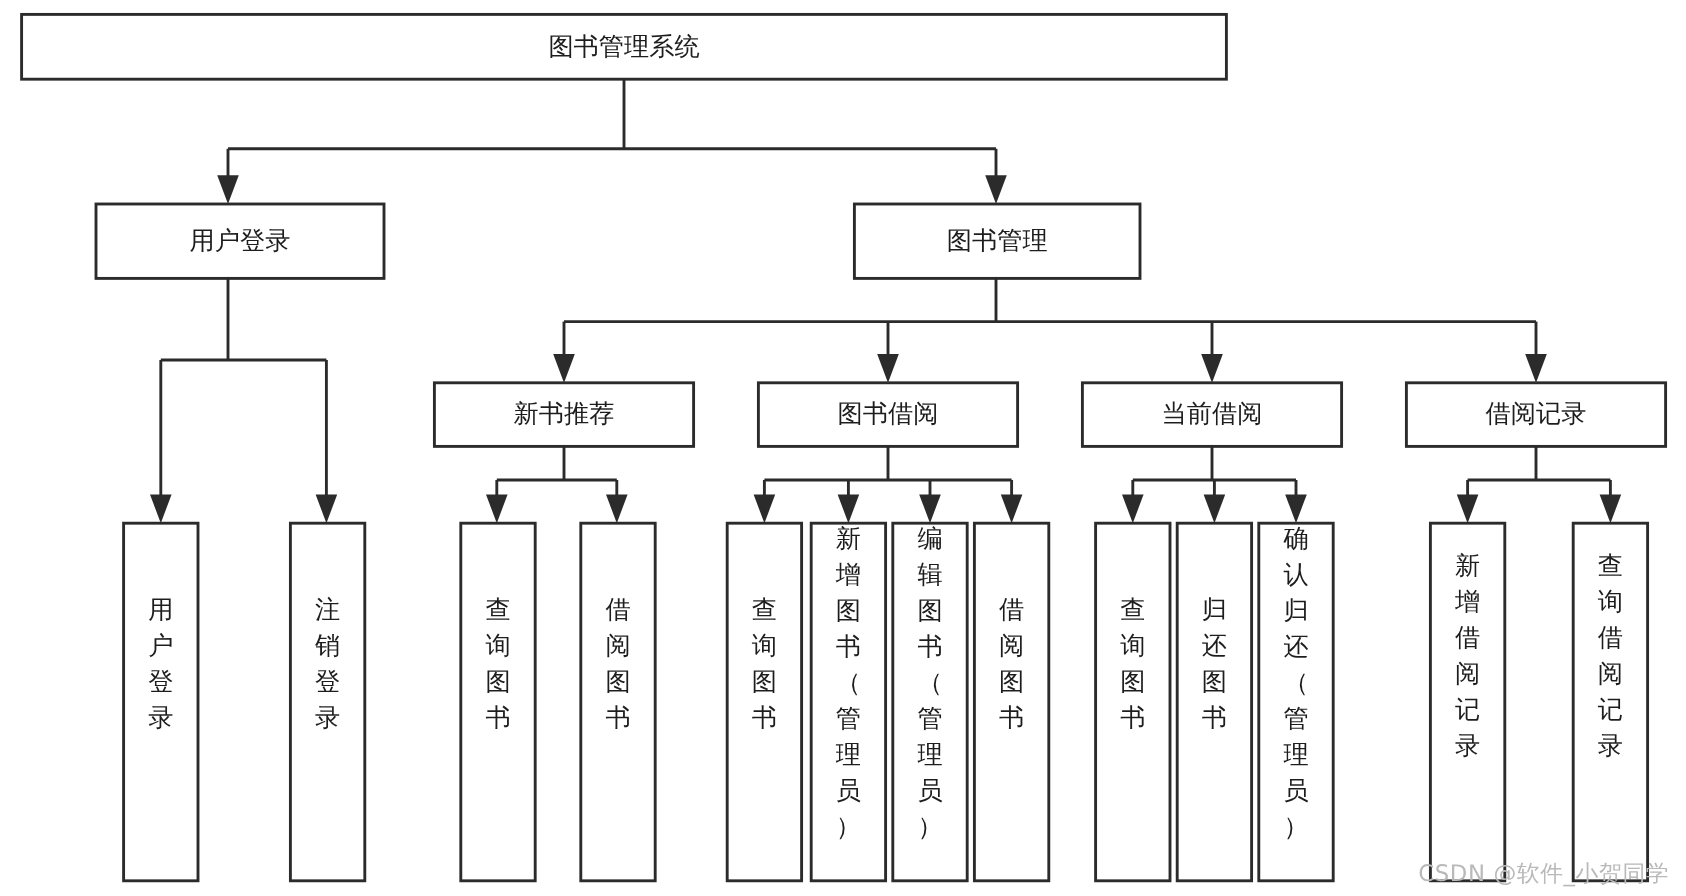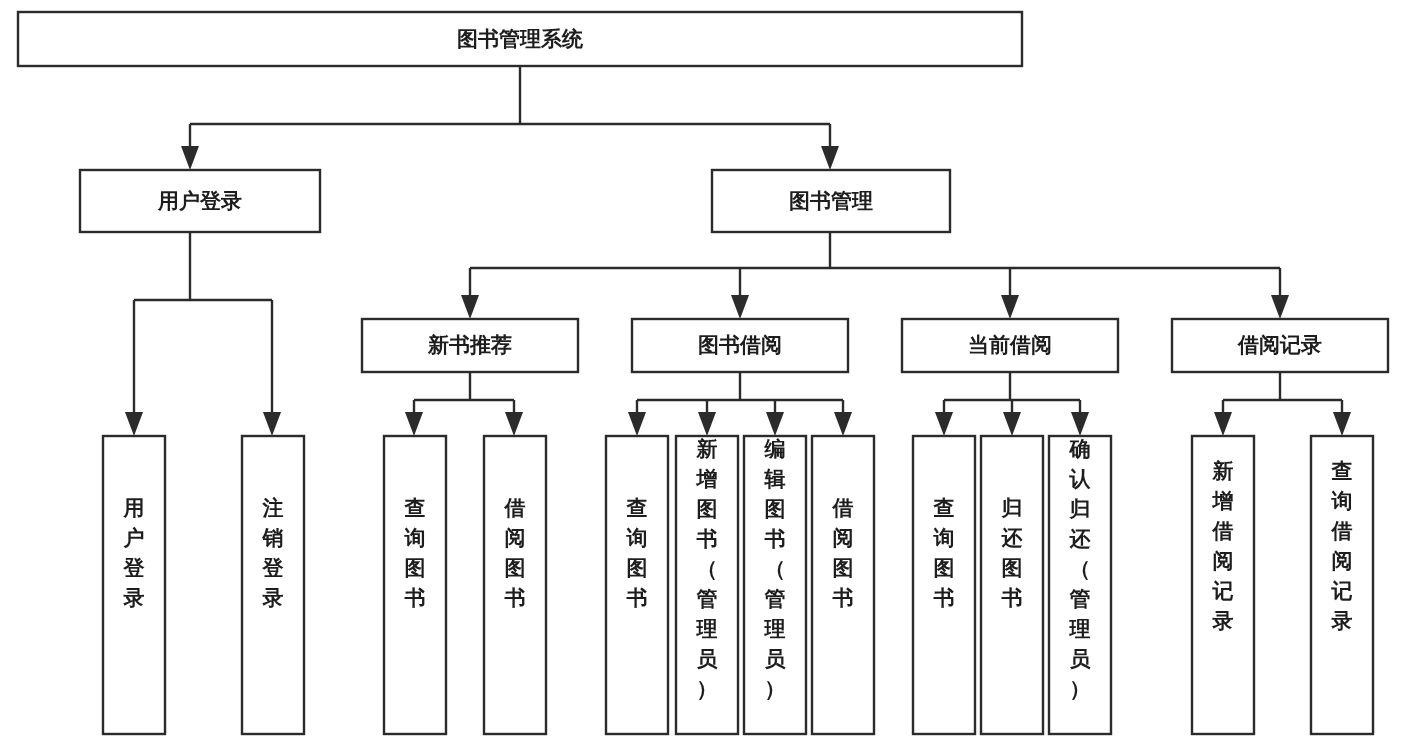--- a/index.html
+++ b/index.html
@@ -12,21 +12,20 @@
     width: 1405px;
     height: 747px;
     font-family: "DejaVu Sans", "Liberation Sans", sans-serif;
     overflow: hidden;
     position: relative;
   }
   #diagram-root {
     position: relative;
     width: 1405px;
     height: 747px;
-    font-weight: bold;
   }
   svg#flow-svg {
     position: absolute;
     top: 0;
     left: 0;
     width: 1405px;
     height: 747px;
     display: block;
   }
   .node-box {
@@ -236,14 +235,15 @@
       <rect class="node-box" x="1192" y="436" width="62" height="298"></rect>
       <text class="node-label-v" x="1223" y="478"><tspan x="1223" dy="0">新</tspan><tspan x="1223" dy="30">增</tspan><tspan x="1223" dy="30">借</tspan><tspan x="1223" dy="30">阅</tspan><tspan x="1223" dy="30">记</tspan><tspan x="1223" dy="30">录</tspan></text>
     </g>
     <g>
       <rect class="node-box" x="1311" y="436" width="62" height="298"></rect>
       <text class="node-label-v" x="1342" y="478"><tspan x="1342" dy="0">查</tspan><tspan x="1342" dy="30">询</tspan><tspan x="1342" dy="30">借</tspan><tspan x="1342" dy="30">阅</tspan><tspan x="1342" dy="30">记</tspan><tspan x="1342" dy="30">录</tspan></text>
     </g>
 
   </svg>
 
+  <div class="watermark-text">CSDN @软件_小贺同学</div>
 
 </div>
 
 </body></html>

